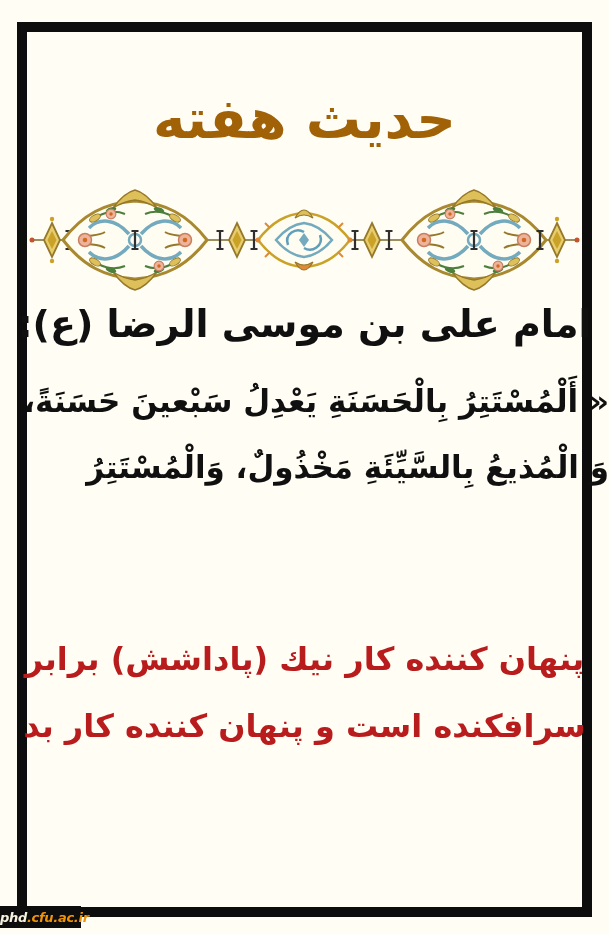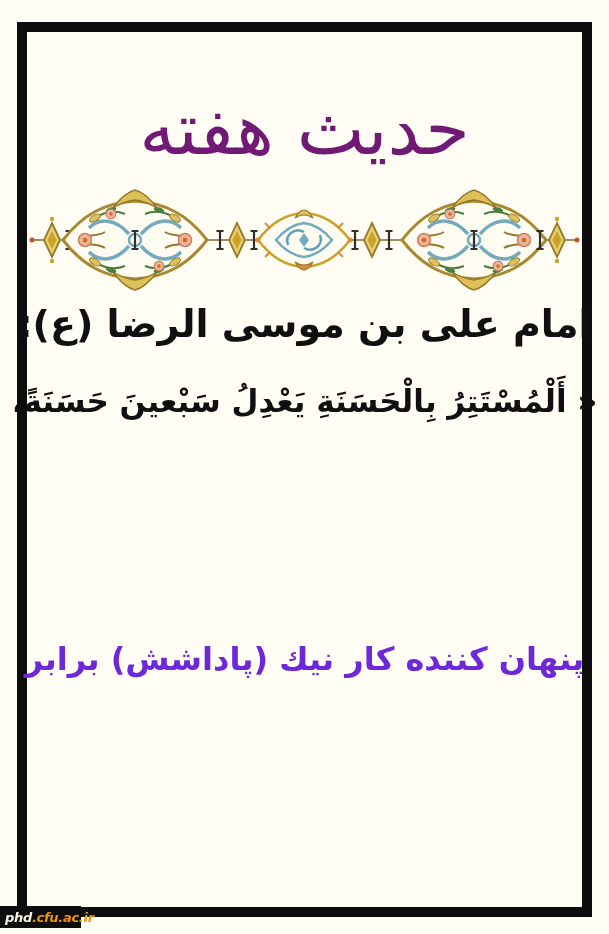--- a/index.html
+++ b/index.html
@@ -6,41 +6,41 @@
   .page{
     position:relative;width:609px;height:934px;background:#fffdf4;
     font-family:"DejaVu Sans",sans-serif;overflow:hidden;
   }
   .frame{
     position:absolute;left:17px;top:22px;width:575px;height:895px;
     box-sizing:border-box;border:10px solid #0d0d0d;background:#fffdf4;
   }
   .title{
     position:absolute;top:88px;left:0;width:100%;text-align:center;
-    font-size:72px;font-weight:normal;color:#701a75;line-height:1.15;
+    font-size:55px;font-weight:bold;color:#a16207;line-height:1.15;
     direction:rtl;
   }
   .ornament{position:absolute;top:186px;left:28px;width:553px;height:108px;}
   .narrator{
     position:absolute;top:302px;left:0;width:100%;text-align:center;
     direction:rtl;font-size:38px;font-weight:bold;color:#101010;white-space:nowrap;
   }
   .arabic{
     position:absolute;top:368px;left:0;width:100%;text-align:center;
     direction:rtl;color:#101010;
   }
-  .arabic .tline{font-size:31px;font-weight:bold;line-height:66px;white-space:nowrap;}
+  .arabic .tline{font-size:31px;font-weight:bold;line-height:66px;white-space:nowrap;text-align:right;}
   .persian{
     position:absolute;top:626px;left:0;width:100%;text-align:center;
-    direction:rtl;color:#6d28d9;
+    direction:rtl;color:#b91c1c;
   }
   .persian .tline{font-size:32px;font-weight:bold;line-height:67px;white-space:nowrap;}
   .watermark{
     position:absolute;left:0;top:906px;width:81px;height:22px;background:#0d0d0d;
-    display:flex;align-items:center;padding-left:5px;box-sizing:border-box;
+    display:flex;align-items:center;box-sizing:border-box;
     font-style:italic;font-weight:bold;font-size:13px;line-height:1;letter-spacing:-0.3px;
   }
   .wm-prefix{color:#f7f3e0;}
   .wm-domain{color:#ef9308;}
 </style>
 </head>
 <body>
 
 <div class="page">
 
@@ -118,24 +118,26 @@
     <use href="#ibar" transform="translate(361,54)"></use>
     <use href="#bigMed" transform="translate(446,54)"></use>
     <use href="#ibar" transform="translate(512,54)"></use>
     <use href="#finial" transform="translate(529,54)"></use>
   </svg>
 
   <div class="narrator" lang="ar">امام على بن موسى الرضا (ع):</div>
 
   <div class="arabic" lang="ar">
     <div class="tline">« أَلْمُسْتَتِرُ بِالْحَسَنَةِ يَعْدِلُ سَبْعينَ حَسَنَةً،</div>
+    <div class="tline">وَ الْمُذيعُ بِالسَّيِّئَةِ مَخْذُولٌ، وَالْمُسْتَتِرُ</div>
   </div>
 
   <div class="persian" lang="fa">
     <div class="tline">پنهان كننده كار نيك (پاداشش) برابر</div>
+    <div class="tline">سرافكنده است و پنهان كننده كار بد</div>
   </div>
 
   <div class="watermark">
       <span class="wm-prefix">phd</span>
       <span class="wm-domain">.cfu.ac.ir</span>
     </div>
 
 </div>
 
 </body></html>

